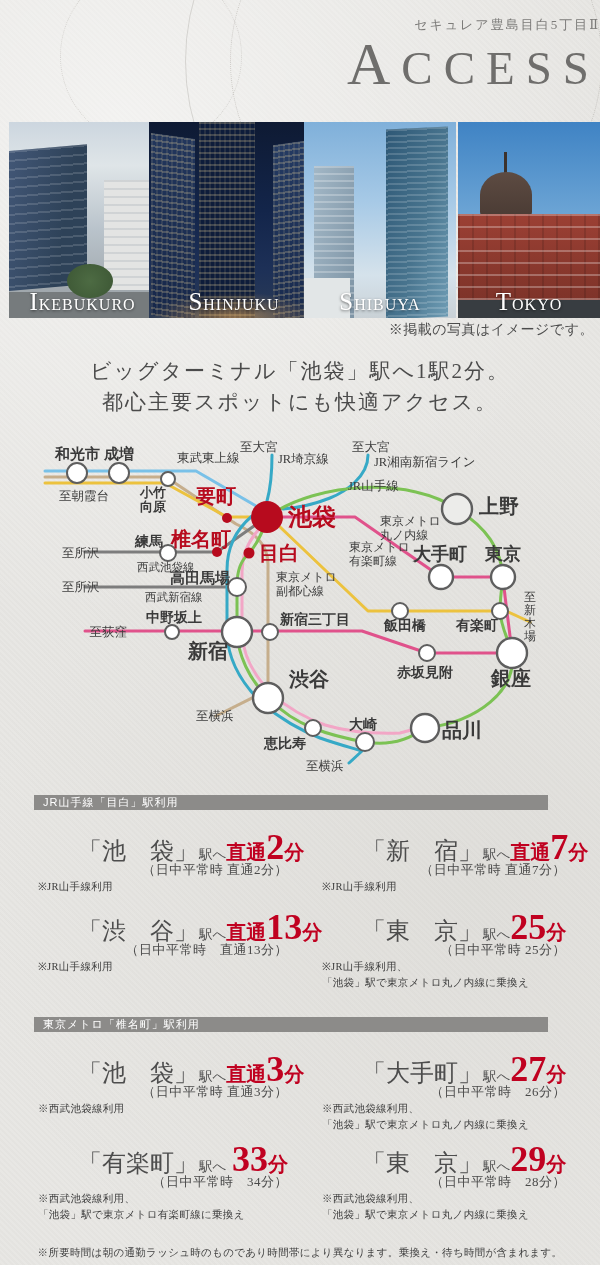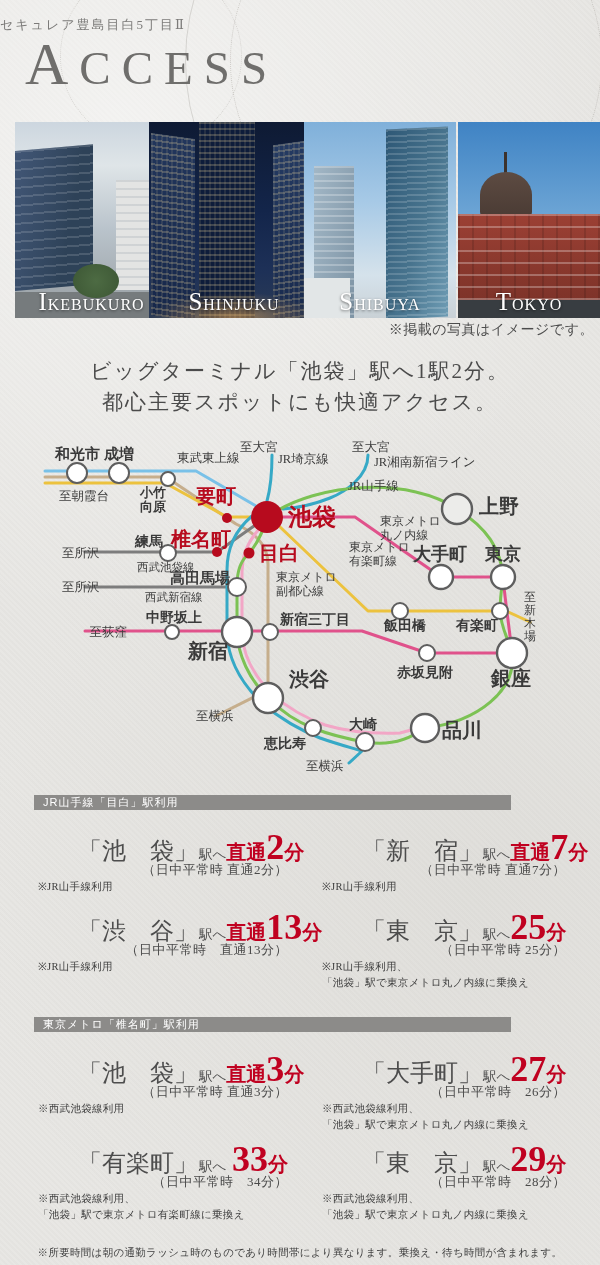--- a/index.html
+++ b/index.html
@@ -14,29 +14,29 @@
       radial-gradient(circle at 20% 10%, rgba(255,255,255,.5), rgba(255,255,255,0) 40%),
       radial-gradient(circle at 80% 70%, rgba(200,198,192,.25), rgba(200,198,192,0) 50%),
       repeating-linear-gradient(45deg, rgba(180,178,172,.05) 0 2px, rgba(255,255,255,.04) 2px 4px);
     pointer-events:none;
   }
   .ring{position:absolute;border-radius:50%;pointer-events:none;}
   .r1{left:185px;top:-170px;width:460px;height:460px;border:1px solid rgba(150,145,138,.30);}
   .r2{left:230px;top:-125px;width:370px;height:370px;border:1px dotted rgba(150,145,138,.38);}
   .r3{left:60px;top:-35px;width:180px;height:180px;border:1px dotted rgba(150,145,138,.30);}
 
-  .header{position:absolute;top:0;left:0;width:600px;text-align:left;}
+  .header{position:absolute;top:0;left:0;width:600px;text-align:right;}
   .project{margin-top:16px;font-size:13px;letter-spacing:2px;color:#7c7b79;}
   .access-title{margin-top:2px;font-size:47px;line-height:56px;letter-spacing:11px;color:#6f6e6c;padding-left:25px;}
   .access-title::first-letter{font-size:60px;}
 
   .photo-strip{position:absolute;top:122px;left:0;width:600px;height:196px;}
   .photo{position:absolute;top:0;height:196px;overflow:hidden;}
   .photo i{position:absolute;display:block;}
-  .p1{left:15px;width:147px;background:linear-gradient(180deg,#ccd6df 0%,#dfe5e8 22%,#b9c3cb 55%,#969ca0 100%);padding-left:6px;}
+  .p1{left:9px;width:147px;background:linear-gradient(180deg,#ccd6df 0%,#dfe5e8 22%,#b9c3cb 55%,#969ca0 100%);}
   .p1 .bL{left:-8px;top:26px;width:86px;height:140px;background:linear-gradient(100deg,#44597a 0%,#2e4258 70%);transform:skewY(-5deg);
         box-shadow:inset 0 0 0 200px rgba(255,255,255,0);}
   .p1 .bL::after{content:"";position:absolute;inset:0;background:repeating-linear-gradient(180deg,rgba(255,255,255,.14) 0 2px,transparent 2px 9px);}
   .p1 .bR{right:0;top:58px;width:52px;height:110px;background:#e3e4e3;}
   .p1 .bR::after{content:"";position:absolute;inset:0;background:repeating-linear-gradient(180deg,rgba(150,160,170,.25) 0 2px,transparent 2px 8px);}
   .p1 .st{left:0;bottom:0;width:100%;height:26px;background:#767b7d;}
   .p1 .tr{left:58px;bottom:20px;width:46px;height:34px;border-radius:50%;background:radial-gradient(circle,#4d6b43,#3c5634);}
   .p2{left:149px;width:170px;background:linear-gradient(180deg,#0e1a33 0%,#13254a 45%,#1d3057 75%,#2b3b56 100%);}
   .p2 .t1{left:2px;top:14px;width:44px;height:182px;background:linear-gradient(180deg,#22365c,#16274a);transform:skewY(8deg);}
   .p2 .t2{left:50px;top:0;width:56px;height:196px;background:#0d1c3a;}
@@ -72,21 +72,21 @@
   .rail{fill:none;stroke-width:3;stroke-linecap:round;stroke-linejoin:round;}
   .stc{fill:#ffffff;stroke:#5e5e5e;stroke-width:2;}
   .stc.hub{stroke-width:2.4;}
   .stc.gray{fill:#ececea;stroke-width:2.4;}
   .stc.red,.stc.dot{fill:#b70b1e;stroke:none;}
   .ml{fill:#3a3a3a;font-family:"Liberation Serif","DejaVu Serif",serif;font-weight:600;}
   .ml.red{fill:#b70b1e;font-weight:700;}
   .ml.ln{font-weight:400;fill:#3c3c3c;}
   .ml.dir{font-weight:400;fill:#3c3c3c;}
 
-  .bar{position:absolute;left:34px;width:477px;height:15px;background:#8c8b89;
+  .bar{position:absolute;left:34px;width:514px;height:15px;background:#8c8b89;
        font-family:"Liberation Sans","DejaVu Sans",sans-serif;
        font-size:11px;line-height:15px;color:#ffffff;padding-left:9px;box-sizing:border-box;letter-spacing:1px;}
   .bar1{top:795px;} .bar2{top:1017px;}
 
   .cell{position:absolute;width:250px;}
   .cell.rcol{width:244px;}
   .main{display:flex;align-items:baseline;height:34px;white-space:nowrap;}
   .stn{font-size:24px;color:#4d4d4d;letter-spacing:0;margin-left:40px;}
   .eki{font-size:13.5px;color:#4d4d4d;margin-left:1px;}
   .time{margin-left:auto;color:#c00120;white-space:nowrap;}

